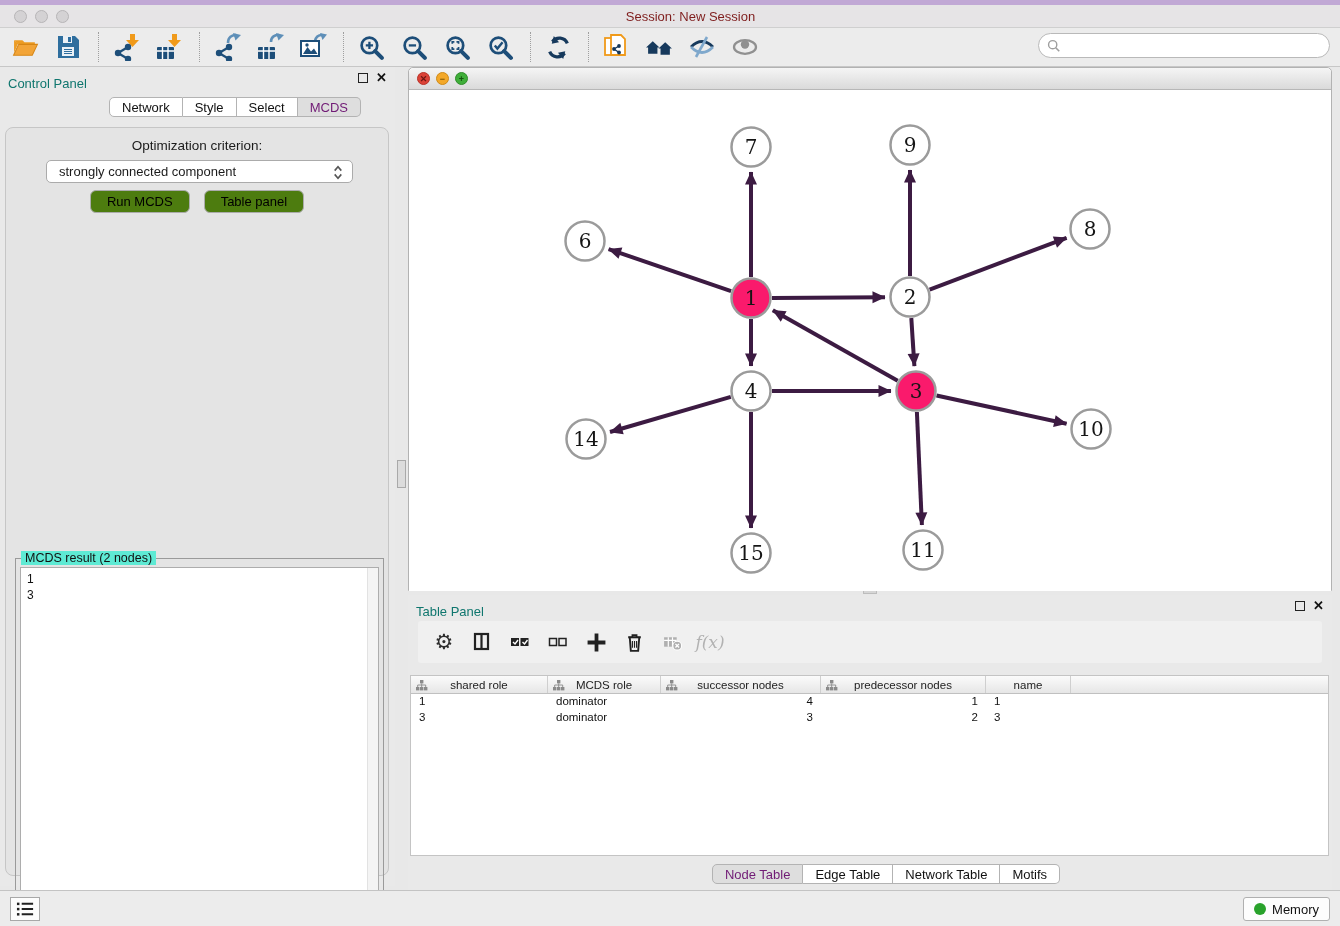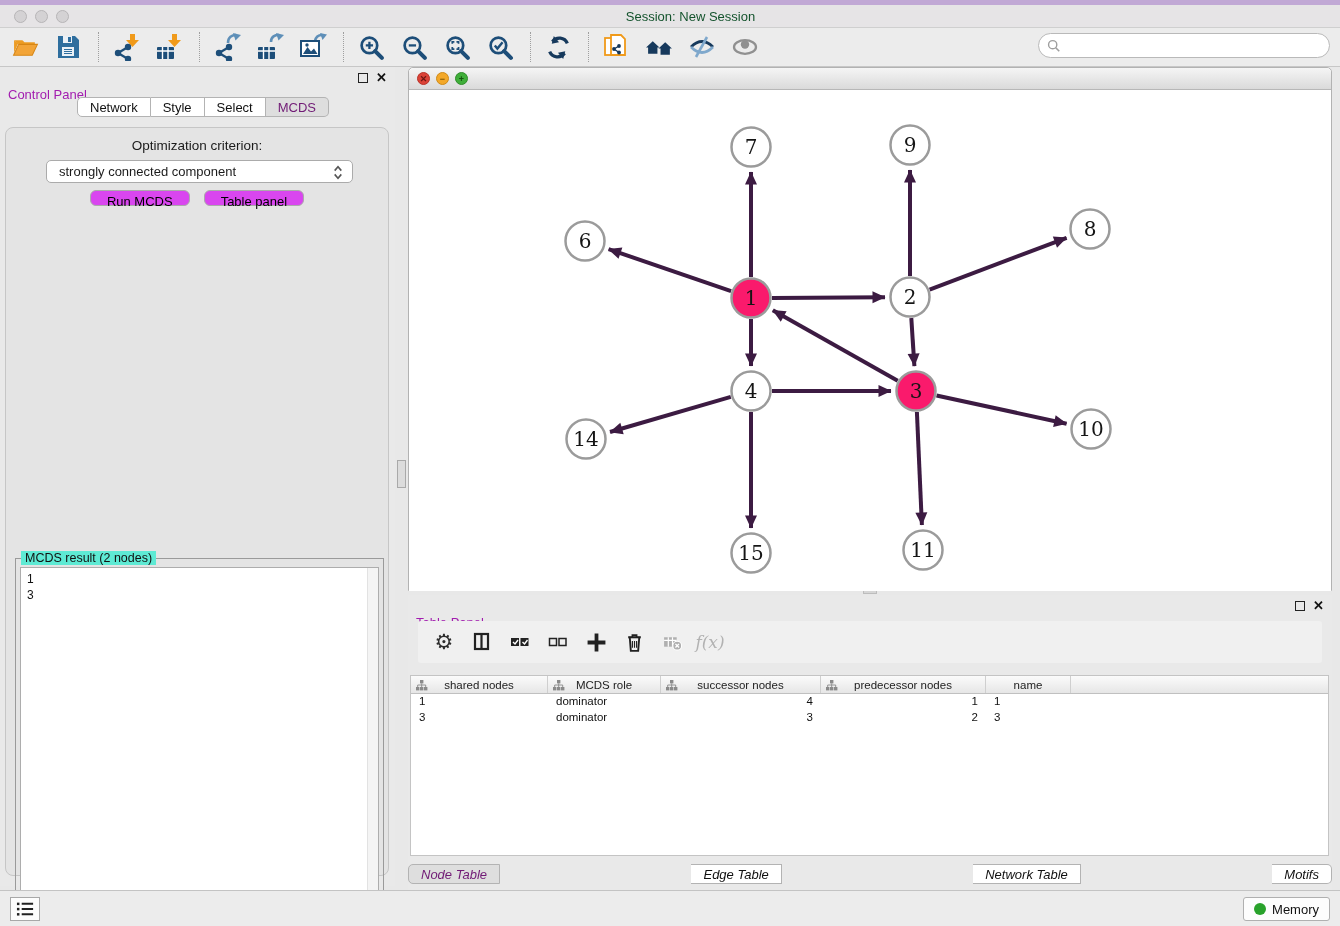--- a/index.html
+++ b/index.html
@@ -7,60 +7,60 @@
   body { font-family:"Liberation Sans", sans-serif; background:#e8e8e8; position:relative; color:#1b1b1b; }
 
   
   #titlebar { position:absolute; left:0; top:0; width:1340px; height:28px;
               background:#e6e4e6; border-bottom:1px solid #cfcfcf; }
   #titlebar .accent { position:absolute; left:0; top:0; width:100%; height:5px; background:#c1a8d5; }
   .tl-group { position:absolute; left:14px; top:10px; display:flex; gap:8px; }
   .tl { width:13px; height:13px; border-radius:50%; background:#d4d2d4; border:1px solid #b7b5b7;
         font-size:9px; line-height:11px; text-align:center; color:#7c7c7c; }
   #main-title { position:absolute; left:0; right:0; top:9px; text-align:center;
-                font-size:13px; color:#14532d;padding-left:41px; }
+                font-size:13px; color:#7f1d1d;padding-left:41px; }
 
   
   #toolbar { position:absolute; left:0; top:28px; width:1340px; height:39px;
              background:#ececec; border-bottom:1px solid #c7c7c7;
              display:flex; align-items:center; padding-left:8px; }
   .tbtn { width:34px; height:34px; display:flex; align-items:center; justify-content:center;
           margin-right:9px; }
   .tsep { width:1px; height:30px; border-left:1px dotted #9f9f9f; margin:0 10px 0 4px; }
   #search-box { position:absolute; right:10px; top:5px; width:292px; height:25px;
                 background:#fff; border:1px solid #b9b9b9; border-radius:13px;
                 display:flex; align-items:center; padding-left:8px; }
   #search-box input { border:none; outline:none; flex:1; font-size:12px; background:transparent; margin-left:4px; }
 
   
   #control-panel { position:absolute; left:0; top:67px; width:395px; height:819px; background:#e9e9e9; }
   .panel-head { position:relative; height:26px; }
-  .panel-title { position:absolute; left:8px; top:20px; font-size:13px; color:#a21caf; }
+  .panel-title { position:absolute; left:8px; top:9px; font-size:13px; color:#0f766e; }
   .win-btns { position:absolute; right:8px; top:5px; display:flex; gap:8px; align-items:center; }
   .float-btn { width:10px; height:10px; border:1.6px solid #222; display:inline-block; }
   .close-btn { font-size:13px; font-weight:bold; color:#111; line-height:12px; }
 
   .seg { display:flex; }
   .seg .tab { background:#fff; border:1px solid #b3b3b3; border-left:none; font-size:13px;
               padding:2px 12px; height:20px; line-height:15px; color:#111; white-space:nowrap; }
-  .seg .tab:first-child { border-left:1px solid #b3b3b3; border-radius:5px 0 0 5px; }
+  .seg .tab:first-child { border-left:1px solid #b3b3b3; border-radius:5px 0 0 5px;margin-left:32px; }
   .seg .tab:last-child { border-radius:0 5px 5px 0; }
   .seg .tab.sel { background:#dedede; color:#701a75; }
   #control-tabs { position:absolute; left:77px; top:30px; }
 
   #cp-content { position:absolute; left:5px; top:60px; width:384px; height:749px;
                 background:#e4e4e4; border:1px solid #c6c6c6; border-radius:8px; }
   #opt-label { position:absolute; left:0; right:0; top:10px; text-align:center; font-size:13.5px; }
   #opt-select { position:absolute; left:40px; top:32px; width:307px; height:23px; background:#fff;
                 border:1px solid #ababab; border-radius:5px; font-size:13px; line-height:21px;
                 padding-left:12px; }
   #opt-select svg { position:absolute; right:6px; top:3px; }
   #cp-buttons { position:absolute; left:0; right:0; top:62px; display:flex; justify-content:center; gap:14px; }
-  .pbtn { background:#d946ef; border:1px solid #ababab; border-radius:6px; font-size:13px;
-          padding:3px 16px; height:16px; line-height:16px; }
+  .pbtn { background:#4d7c0f; border:1px solid #ababab; border-radius:6px; font-size:13px;
+          padding:3px 16px; height:23px; line-height:16px; }
 
   #result-group { position:absolute; left:9px; top:430px; width:369px; height:381px;
                   border:1px solid #9a9a9a; }
   #result-label { position:absolute; left:5px; top:-8px; background:#5eead4; padding:0 4px;
                   font-size:12.5px; color:#111; }
   #result-inner { position:absolute; left:4px; right:4px; top:8px; bottom:5px; background:#fff;
                   border:1px solid #adadad; }
   #result-inner .scroll { position:absolute; right:0; top:0; bottom:0; width:11px; background:#f4f4f4;
                   border-left:1px solid #e2e2e2; }
   #result-values { padding:3px 6px; font-size:12px; line-height:16px; color:#111; }
@@ -97,21 +97,21 @@
   #data-table { position:absolute; left:2px; right:3px; top:80px; height:181px; background:#fff;
                 border:1px solid #c4c4c4; overflow:hidden; }
   #thead { display:flex; height:18px; background:linear-gradient(#fbfbfb,#e6e6e6);
            border-bottom:1px solid #c0c0c0; }
   .th { position:relative; border-right:1px solid #cfcfcf; font-size:11.5px; color:#222;
         display:flex; align-items:center; justify-content:center; }
   .th .sort-ic { position:absolute; left:5px; top:4px; }
   .trow { display:flex; height:16px; font-size:11.5px; color:#111; }
   .td { padding:1px 8px; overflow:hidden; white-space:nowrap; }
 
-  #table-tabs { position:absolute; left:0; right:0; bottom:6px; display:flex; justify-content:space-between;font-style:italic; }
+  #table-tabs { position:absolute; left:0; right:0; bottom:6px; display:flex; justify-content:center; }
 
   
   #statusbar { position:absolute; left:0; top:890px; width:1340px; height:36px; background:#ececec;
                border-top:1px solid #c3c3c3; }
   #list-btn { position:absolute; left:10px; top:6px; width:30px; height:24px; background:#fdfdfd;
               border:1px solid #a8a8a8; display:flex; align-items:center; justify-content:center; }
   #memory-btn { position:absolute; right:10px; top:6px; height:24px; background:#fdfdfd;
                 border:1px solid #b0b0b0; border-radius:3px; display:flex; align-items:center;
                 gap:6px; padding:0 10px; font-size:13px; color:#111; }
   #memory-dot { width:12px; height:12px; border-radius:50%; background:#29a22b; }
@@ -471,21 +471,21 @@
         <div class="th" style="width: 137px;">
           <svg class="sort-ic" width="12" height="11" viewBox="0 0 12 11">
             <path d="M5.7 3.4v1.6M1.7 7V5h8v2M5.7 5v2" stroke="#8a8a8a" fill="none" stroke-width="0.9"></path>
             <g fill="#8a8a8a">
               <rect x="4" y="0" width="3.4" height="3.4"></rect>
               <rect x="0" y="7" width="3.4" height="3.4"></rect>
               <rect x="4" y="7" width="3.4" height="3.4"></rect>
               <rect x="8" y="7" width="3.4" height="3.4"></rect>
             </g>
           </svg>
-          <span>shared nodes</span>
+          <span>shared role</span>
         </div>
         <div class="th" style="width: 113px;">
           <svg class="sort-ic" width="12" height="11" viewBox="0 0 12 11">
             <path d="M5.7 3.4v1.6M1.7 7V5h8v2M5.7 5v2" stroke="#8a8a8a" fill="none" stroke-width="0.9"></path>
             <g fill="#8a8a8a">
               <rect x="4" y="0" width="3.4" height="3.4"></rect>
               <rect x="0" y="7" width="3.4" height="3.4"></rect>
               <rect x="4" y="7" width="3.4" height="3.4"></rect>
               <rect x="8" y="7" width="3.4" height="3.4"></rect>
             </g>

